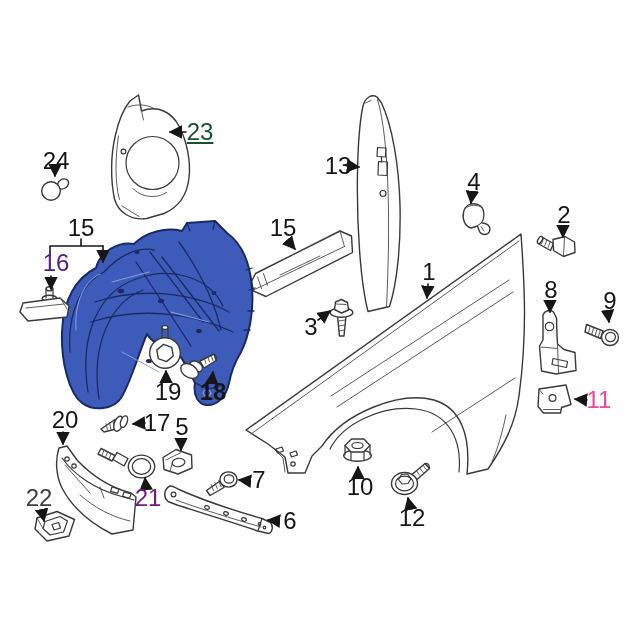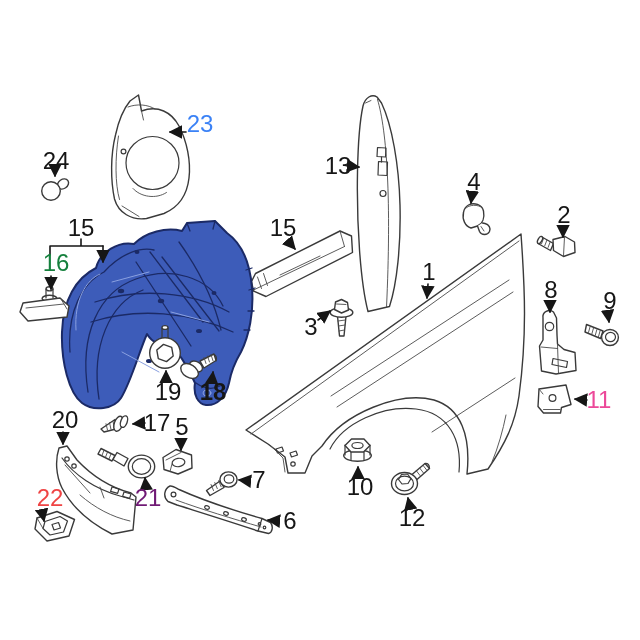--- a/index.html
+++ b/index.html
@@ -295,23 +295,23 @@
       <span class="callout" style="left: 290px; top: 521px; color: rgb(22, 22, 22);">6</span>
       <span class="callout" style="left: 259px; top: 480px; color: rgb(22, 22, 22);">7</span>
       <span class="callout" style="left: 551px; top: 290px; color: rgb(22, 22, 22);">8</span>
       <span class="callout" style="left: 610px; top: 301px; color: rgb(22, 22, 22);">9</span>
       <span class="callout" style="left: 360px; top: 487px; color: rgb(22, 22, 22);">10</span>
       <span class="callout" style="left: 599px; top: 400px; color: #ec4899;">11</span>
       <span class="callout" style="left: 412px; top: 518px; color: rgb(22, 22, 22);">12</span>
       <span class="callout" style="left: 338px; top: 166px; color: rgb(22, 22, 22);">13</span>
       <span class="callout" style="left: 283px; top: 228px; color: rgb(22, 22, 22);">15</span>
       <span class="callout" style="left: 81px; top: 228px; color: rgb(22, 22, 22);">15</span>
-      <span class="callout" style="left: 56px; top: 263px; color: #15803d; text-align: right;">16</span>
+      <span class="callout" style="left: 56px; top: 263px; color: #4c1d95; text-align: right;">16</span>
       <span class="callout" style="left: 157px; top: 423px; color: rgb(22, 22, 22);">17</span>
       <span class="callout" style="left: 213px; top: 392px; color: rgb(22, 22, 22); font-weight: bold;">18</span>
       <span class="callout" style="left: 168px; top: 392px; color: rgb(22, 22, 22);">19</span>
       <span class="callout" style="left: 65px; top: 420px; color: rgb(22, 22, 22);">20</span>
       <span class="callout" style="left: 148px; top: 498px; color: #701a75;">21</span>
-      <span class="callout" style="left: 50px; top: 498px; color: #ef4444;">22</span>
-      <span class="callout" style="left: 200px; top: 124px; color: #3b82f6;">23</span>
+      <span class="callout" style="left: 39px; top: 498px; color: #404040;">22</span>
+      <span class="callout" style="left: 200px; top: 132px; color: #14532d; text-decoration: underline;">23</span>
       <span class="callout" style="left: 56px; top: 153px; color: rgb(22, 22, 22); margin-top: 8px;">24</span>
     </div>
 </div>
 
 </body></html>

